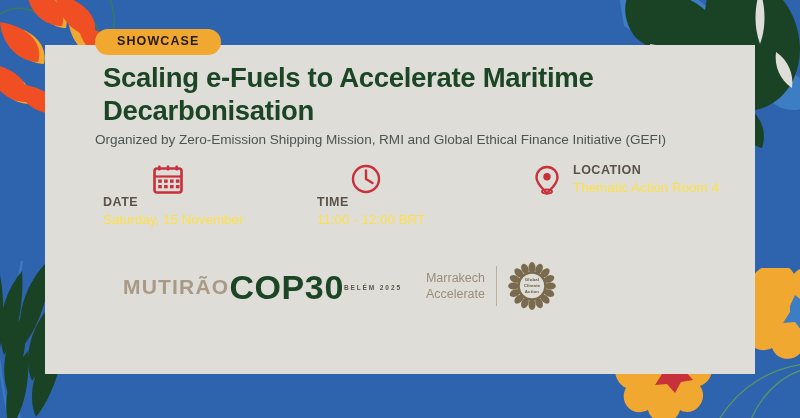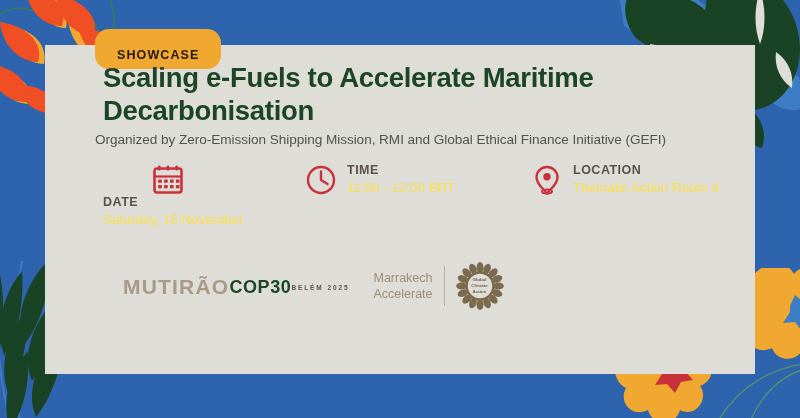--- a/index.html
+++ b/index.html
@@ -32,21 +32,21 @@
   }
 
   
   #content {
     position:absolute; left:95px; top:0;
     width:660px; height:329px;
     z-index:10;
   }
   #badge {
     position:absolute; left:0px; top:29px;
-    padding:20px 22px 7px 22px;
+    padding:6px 22px 7px 22px;
     background:#F0A830;
     border-radius:14px;
     color:#231A10;
     font-size:12.5px; font-weight:bold;
     letter-spacing:1.1px;
     line-height:1;
   }
   #title {
     position:absolute; left:8px; top:62px;
     width:600px;
@@ -63,21 +63,21 @@
     white-space:nowrap;
   }
 
   
   #details {
     position:absolute; left:0; top:163px;
     width:660px; height:50px;
   }
   .detail { position:absolute; top:0; display:flex; align-items:center; }
   .d-date { left:8px;flex-direction:column; }
-  .d-time { left:210px; }
+  .d-time { left:222px;flex-direction:column; }
   .d-loc  { left:436px; }
   .d-icon { width:32px; height:32px; flex:0 0 32px; margin-right:10px; }
   .d-text { display:flex; flex-direction:column; justify-content:center; }
   .d-label {
     color:#5A5248; font-size:12.5px; font-weight:bold;
     letter-spacing:0.5px; line-height:1.25;
   }
   .d-value {
     color:#fde047; font-size:13.4px; line-height:1.3; white-space:nowrap;
   }
@@ -86,21 +86,21 @@
   #logos {
     position:absolute; left:28px; top:255px;
     display:flex; align-items:center; height:62px;
   }
   #mutirao { display:flex; flex-direction:row; align-items:center; line-height:1; }
   #mutirao-top {
     font-size:21px; font-weight:bold; color:#A89A86;
     letter-spacing:1.2px;
   }
   #mutirao-mid {
-    font-size:18px; font-weight:bold; color:#1C4526;
+    font-size:34px; font-weight:bold; color:#1C4526;
     letter-spacing:0.6px; margin-top:1px;
   }
   #mutirao-bot {
     font-size:6.5px; font-weight:bold; color:#5C5345;
     letter-spacing:1.9px; margin-top:4px;
   }
   #marrakech {
     margin-left:24px;
     color:#9C8D78; font-size:12.5px; line-height:1.28;
     text-align:right;

